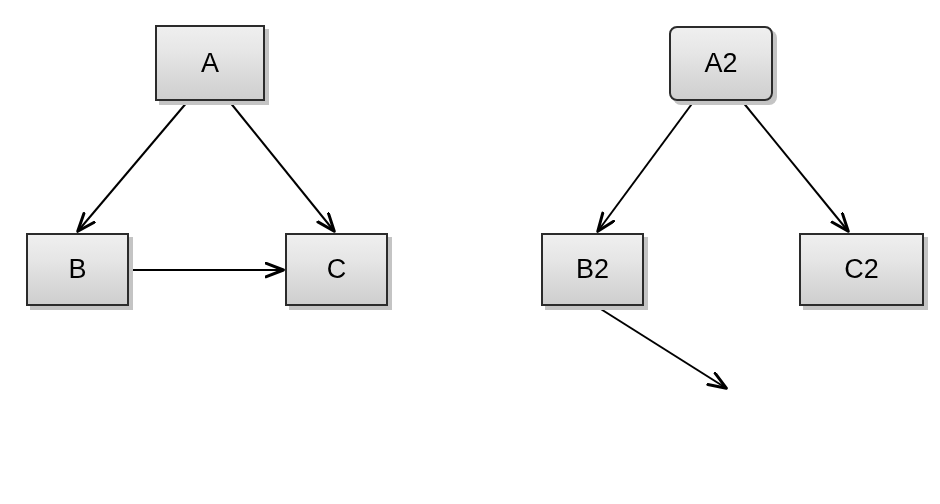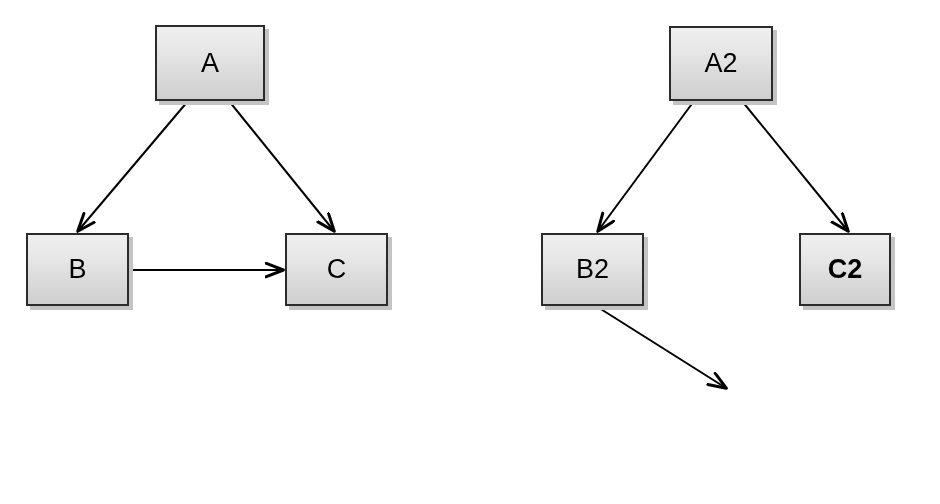--- a/index.html
+++ b/index.html
@@ -73,26 +73,26 @@
   </div>
 
   <div class="node" style="left: 26px; top: 233px; width: 103px; height: 73px;">
     <span class="node-label">B</span>
   </div>
 
   <div class="node" style="left: 285px; top: 233px; width: 103px; height: 73px;">
     <span class="node-label">C</span>
   </div>
 
-  <div class="node" style="left: 669px; top: 26px; width: 104px; height: 75px;">
+  <div class="node" style="left: 669px; top: 26px; width: 104px; height: 75px; border-radius: 8px;">
     <span class="node-label">A2</span>
   </div>
 
   <div class="node" style="left: 541px; top: 233px; width: 103px; height: 73px;">
     <span class="node-label">B2</span>
   </div>
 
-  <div class="node" style="left: 799px; top: 233px; width: 92px; height: 73px; font-weight: bold;">
+  <div class="node" style="left: 799px; top: 233px; width: 125px; height: 73px;">
     <span class="node-label">C2</span>
   </div>
 
 
 </div>
 
 </body></html>

